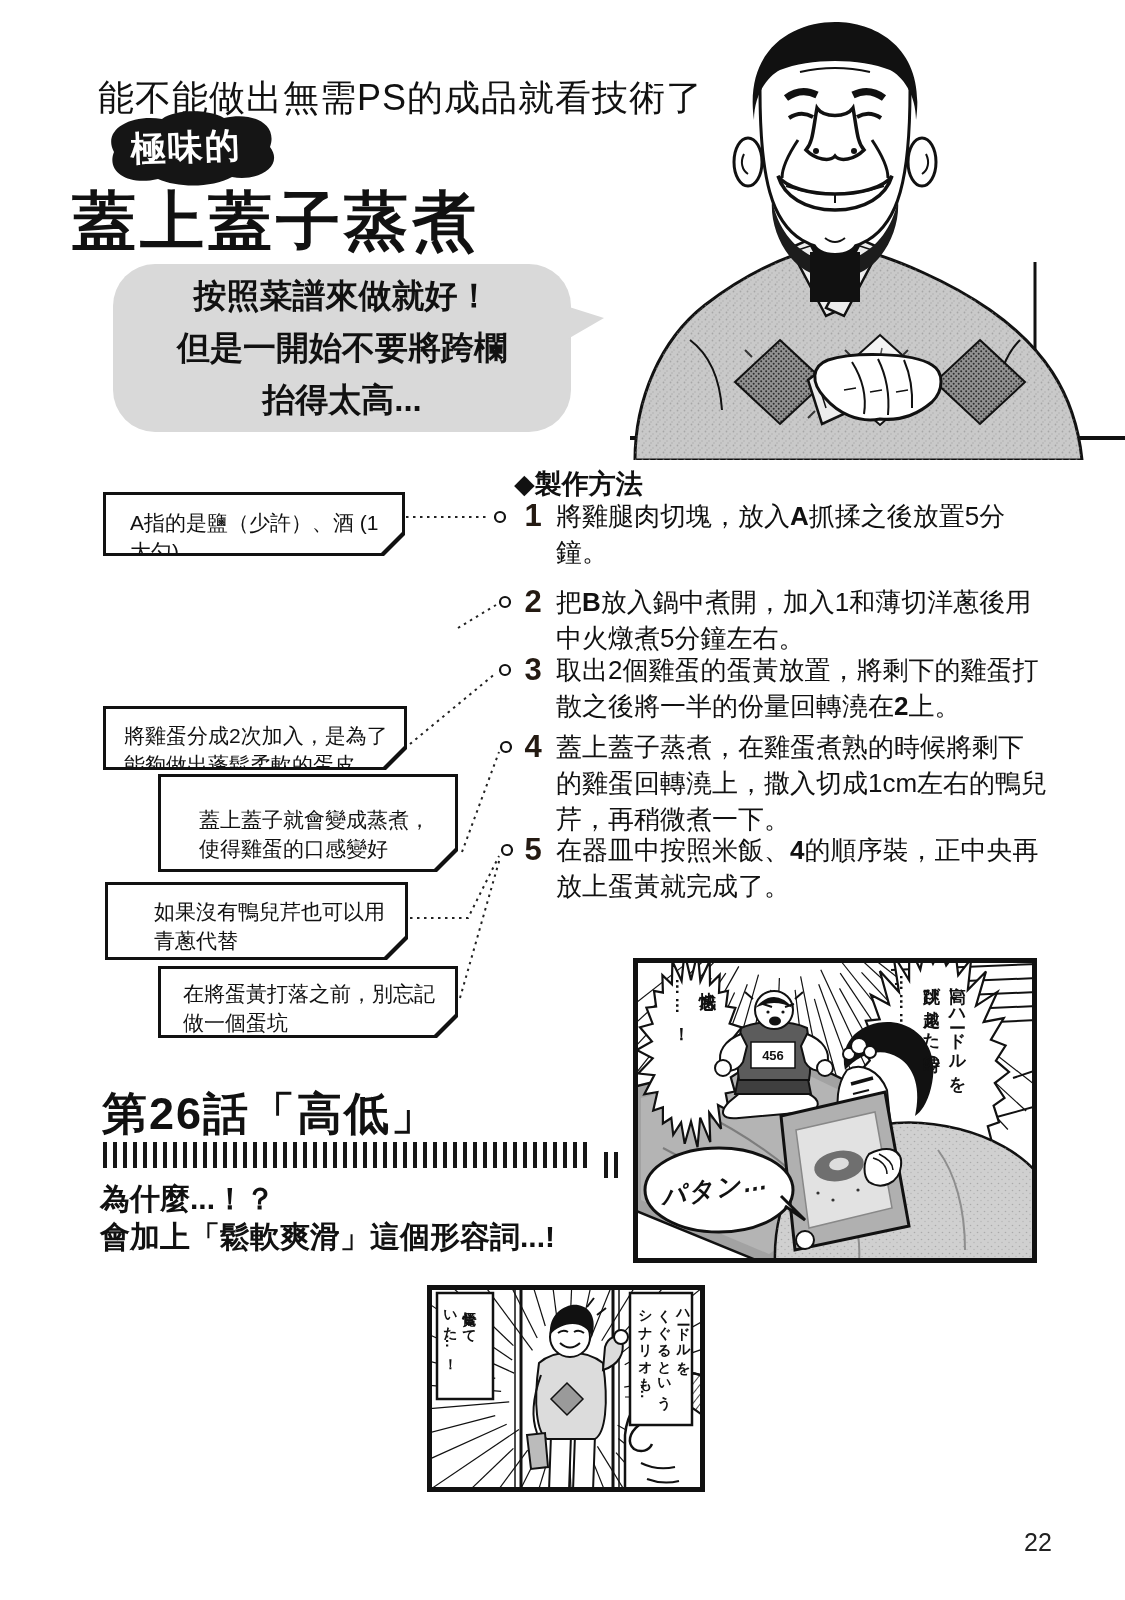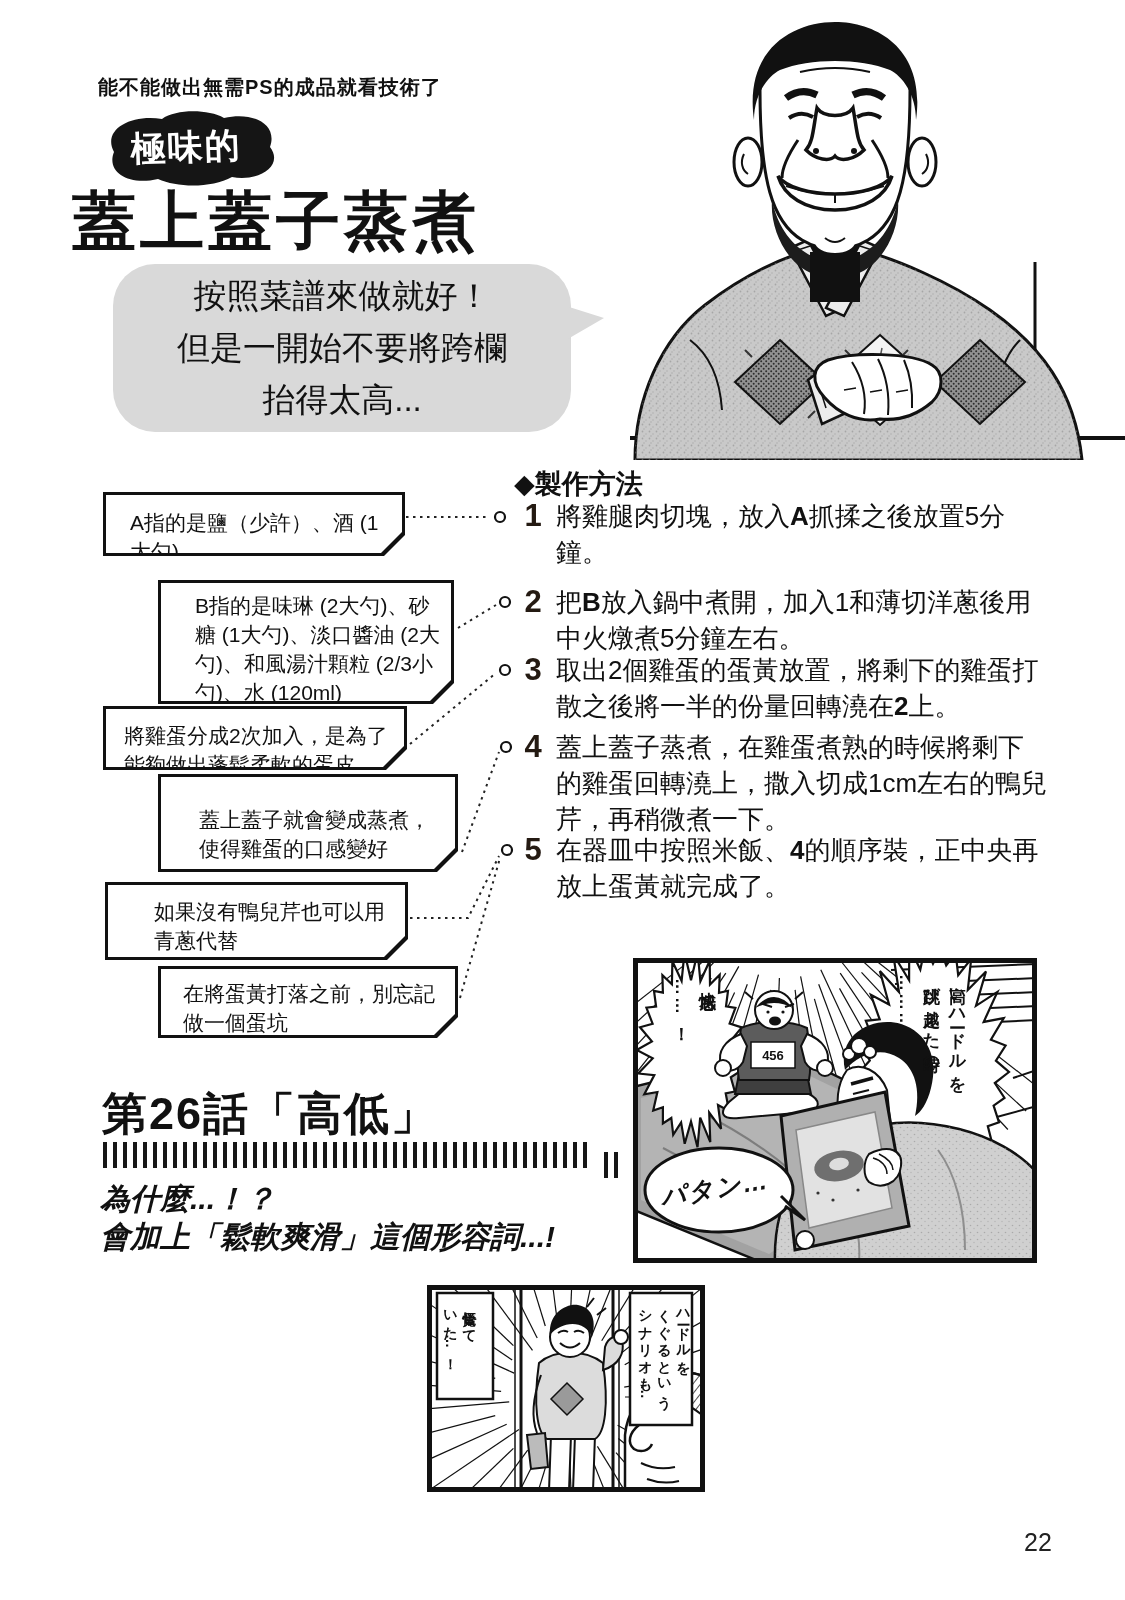--- a/index.html
+++ b/index.html
@@ -1,49 +1,49 @@
 <!DOCTYPE html>
 <html><head>
 <meta charset="utf-8">
 <style>
   html,body{margin:0;padding:0;background:#fff;}
   .page{position:relative;width:1125px;height:1600px;background:#fff;overflow:hidden;
         font-family:"Liberation Sans","DejaVu Sans",sans-serif;color:#111;}
   .abs{position:absolute;}
   
-  .tagline{left:98px;top:74px;font-size:20px;font-weight:700;letter-spacing:1px;}
+  .tagline{left:98px;top:74px;font-size:36px;font-weight:400;letter-spacing:1px;}
   .badge{left:96px;top:108px;width:180px;height:80px;}
   .badge svg{position:absolute;inset:0;}
   .badge-label{position:absolute;left:0;top:16px;width:180px;text-align:center;color:#fff;
         font-size:35px;font-weight:900;font-family:"Liberation Serif","DejaVu Serif",serif;
         transform:rotate(-2deg);letter-spacing:2px;}
   .main-title{left:72px;top:178px;font-size:64px;font-weight:900;letter-spacing:4px;
         font-family:"Liberation Serif","DejaVu Serif",serif;}
   .bubble{left:113px;top:264px;width:458px;height:168px;background:#d9d9d9;border-radius:42px;
         display:flex;align-items:center;justify-content:center;text-align:center;
-        font-size:33px;font-weight:400;line-height:52px;white-space:pre-line;}
+        font-size:33px;font-weight:700;line-height:52px;white-space:pre-line;}
   .bubble-tail{left:566px;top:306px;width:0;height:0;border-left:38px solid #d9d9d9;
         border-top:12px solid transparent;border-bottom:22px solid transparent;}
   
   .recipe-head{left:514px;top:466px;font-size:27px;font-weight:900;}
   .step-num{font-size:31px;font-weight:900;color:#241a12;width:34px;text-align:center;}
   .step-text{font-size:26px;line-height:36px;width:492px;}
   .step-text .b{font-weight:900;}
   .step{display:flex;gap:6px;}
   
   .note{background:#111;}
   .note,.note-in{clip-path:polygon(0 0,100% 0,100% calc(100% - 21px),calc(100% - 21px) 100%,0 100%);}
   .note-in{position:absolute;inset:3px;background:#fff;font-size:21px;line-height:29px;}
   
   .ep-title{left:102px;top:1084px;font-size:45px;font-weight:900;letter-spacing:2px;}
   .ticks{left:103px;top:1142px;width:489px;height:26px;
         background:repeating-linear-gradient(90deg,#161616 0 4px,transparent 4px 10px);}
   .ticks2{left:604px;top:1152px;width:15px;height:26px;
         background:repeating-linear-gradient(90deg,#161616 0 4px,transparent 4px 10px);}
-  .lead{font-size:30px;font-weight:900;line-height:38px;font-style:italic;}
+  .lead{font-size:30px;font-weight:900;line-height:38px;}
   .ep-body{left:100px;top:1270px;width:316px;font-size:24px;line-height:37px;text-align:justify;}
   .page-num{left:1024px;top:1528px;font-size:25px;color:#222;}
   
   .vtext{writing-mode:vertical-rl;white-space:pre-line;font-weight:700;color:#111;
         font-family:"Liberation Sans","DejaVu Sans",sans-serif;}
   .sfx{font-size:25px;font-weight:900;font-style:italic;transform:rotate(-9deg);letter-spacing:2px;}
   svg .ln{stroke:#111;fill:none;}
 </style>
 </head>
 <body>
@@ -142,23 +142,20 @@
       <polygon points="188,370 212,352 228,402 202,414" fill="#ececec" stroke="#111" stroke-width="2.5"></polygon>
       <path d="M196,366 L206,398 M204,360 L214,392" stroke="#111" stroke-width="1.5"></path>
       <path d="M205,388 C190,372 192,356 208,350 C232,342 292,342 312,355 C324,362 324,380 312,392 C296,406 280,411 260,409 C238,413 218,403 205,388 Z" fill="#fff" stroke="#111" stroke-width="3"></path>
       <path d="M232,352 C242,368 247,385 244,404 M258,349 C266,365 270,382 268,405 M284,350 C290,364 293,378 292,398" class="ln" stroke-width="2"></path>
       <path d="M224,380 L236,378 M250,382 L262,380 M276,382 L288,380" class="ln" stroke-width="1.5"></path>
     </g>
   </svg>
 
   <div class="abs note" style="left:103px;top:492px;width:302px;height:64px;z-index:2;">
     <div class="note-in" style="padding:13px 8px 0 24px;">A指的是鹽（少許）、酒 (1大勺)</div>
-    </div>
-  <div class="abs note" style="left:158px;top:580px;width:296px;height:124px;z-index:2;">
-    <div class="note-in" style="padding:8px 10px 0 34px;">B指的是味琳 (2大勺)、砂糖 (1大勺)、淡口醬油 (2大勺)、和風湯汁顆粒 (2/3小勺)、水 (120ml)</div>
     </div>
   <div class="abs note" style="left:103px;top:706px;width:304px;height:64px;z-index:3;">
     <div class="note-in" style="padding:12px 8px 0 18px;">將雞蛋分成2次加入，是為了能夠做出蓬鬆柔軟的蛋皮</div>
     </div>
   <div class="abs note" style="left:158px;top:774px;width:300px;height:98px;z-index:2;">
     <div class="note-in" style="padding:28px 10px 0 38px;">蓋上蓋子就會變成蒸煮，使得雞蛋的口感變好</div>
     </div>
   <div class="abs note" style="left:105px;top:882px;width:303px;height:78px;z-index:2;">
     <div class="note-in" style="padding:12px 8px 0 46px;">如果沒有鴨兒芹也可以用青蔥代替</div>
     </div>

